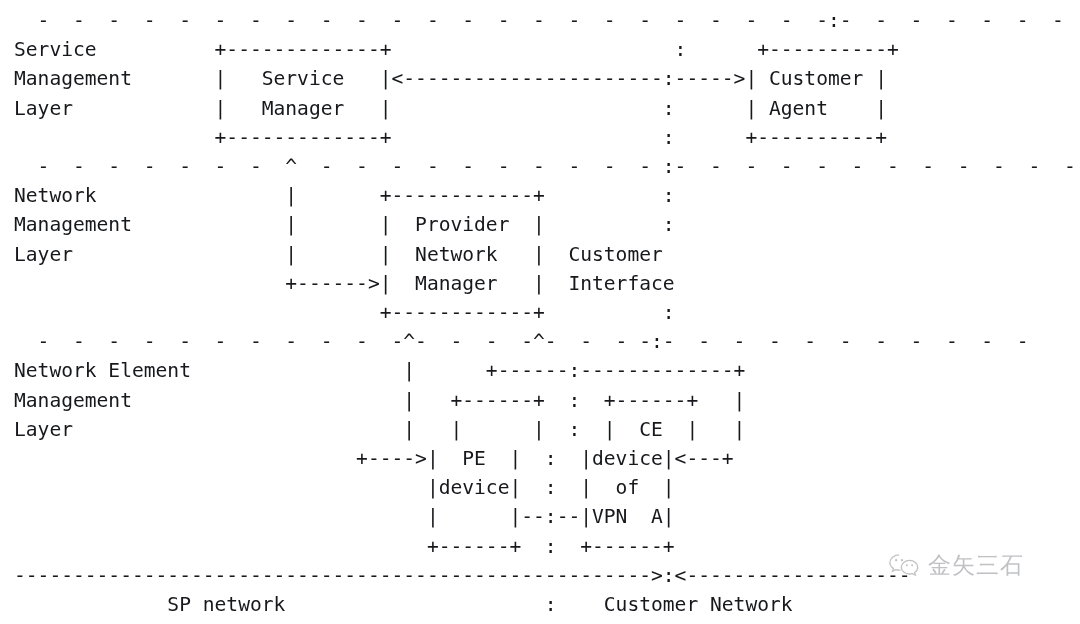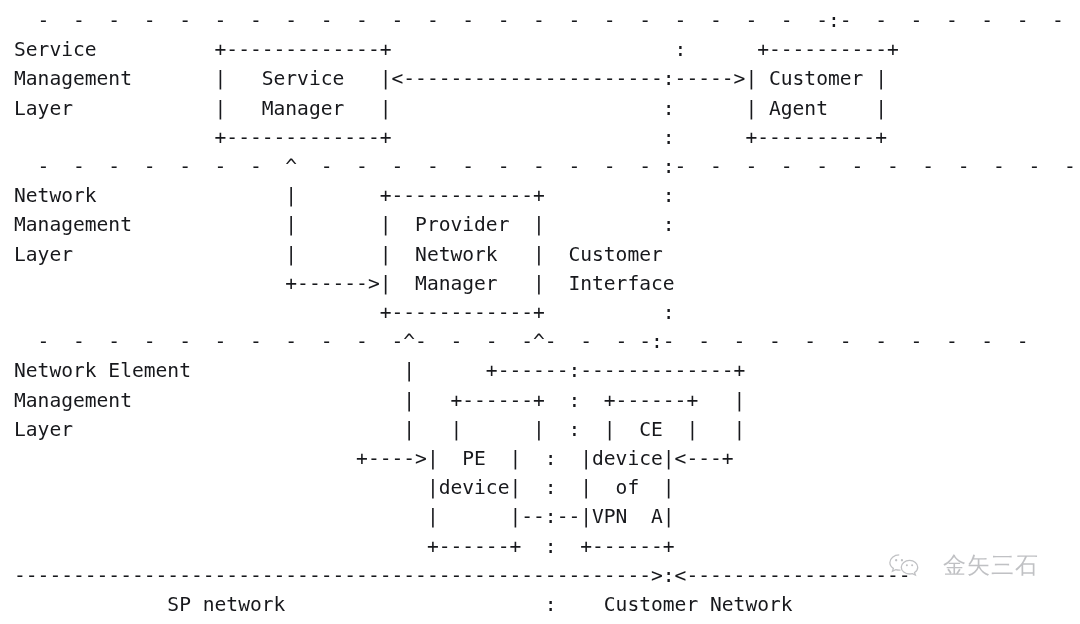--- a/index.html
+++ b/index.html
@@ -33,21 +33,21 @@
     white-space: pre;
     -webkit-font-smoothing: antialiased;
   }
   
   #watermark {
     position: absolute;
     left: 888px;
     top: 552px;
     display: flex;
     align-items: flex-start;
-    gap: 21px;
+    gap: 6px;
     opacity: 0.55;
     pointer-events: none;
   }
   #watermark .wm-logo {
     width: 34px;
     height: 26px;
     flex: none;
   }
   #watermark .wm-text {
     font-family: "DejaVu Sans", "Liberation Sans", sans-serif;

